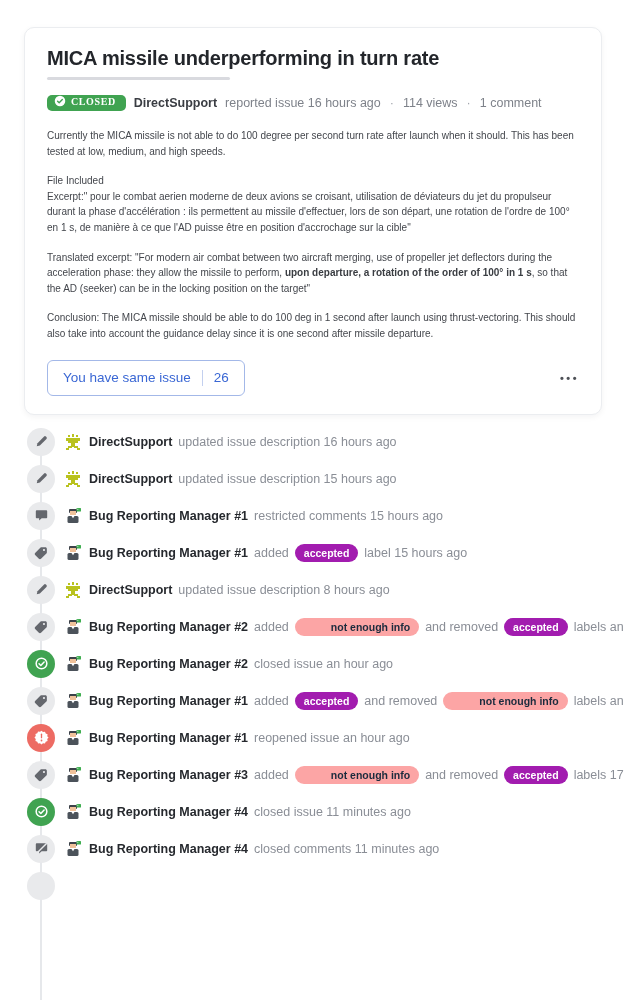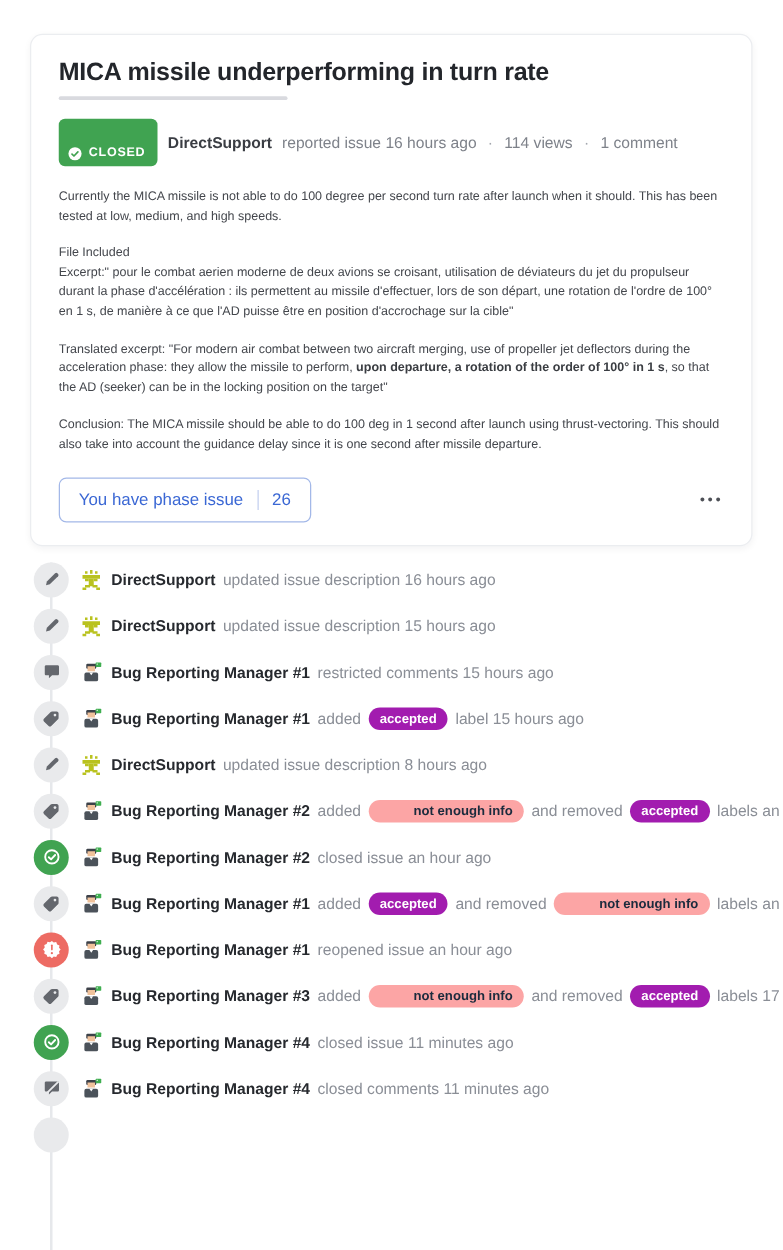--- a/index.html
+++ b/index.html
@@ -5,22 +5,22 @@
   * { margin:0; padding:0; box-sizing:border-box; }
   html,body { width:626px; height:1000px; overflow:hidden; background:#fff;
     font-family:"Liberation Sans", sans-serif; }
 
   
   .issue-card { margin:27px 24px 0; background:#fff; border:1px solid #ebedf0;
     border-radius:10px; box-shadow:0 2px 6px rgba(25,28,33,.05); padding:19px 22px 18px; }
   .issue-title { font-size:20px; font-weight:700; color:#23262b; letter-spacing:-.2px; }
   .title-underline { width:183px; height:3px; background:#d9dadf; border-radius:2px; margin-top:7px; }
   .meta-row { margin-top:15px; display:flex; align-items:center; gap:8px; font-size:12.5px; color:#7e828a; }
-  .status-badge { display:inline-flex; gap:5px; background:#40a351; color:#fff;
-    font-size:10px; font-weight:700; letter-spacing:.6px; padding:22px 10px 4px 7px; border-radius:5px; }
+  .status-badge { display:inline-flex; align-items:center; gap:5px; background:#40a351; color:#fff;
+    font-size:10px; font-weight:700; letter-spacing:.6px; padding:0 10px 4px 7px; border-radius:5px;font-family:Liberation Serif, serif; }
   .status-badge svg { display:block; }
   .meta-author { font-weight:700; color:#3a3d43; }
   .meta-dot { color:#a2a6ad; margin:0 1px; }
   .body-par { margin-top:14px; font-size:10px; line-height:1.56; color:#43464c; }
   .body-par.first { margin-top:17px; }
   .body-par b { color:#3a3d42; }
   .card-footer { margin-top:18px; display:flex; align-items:center; justify-content:space-between; }
   .same-issue-btn { display:inline-flex; align-items:center; gap:11px; background:#fff; cursor:pointer;
     color:#3a67d4; border:1px solid #a3b8e8; border-radius:6px; padding:9px 15px; font-size:13.5px;
     font-family:inherit; }
@@ -75,21 +75,21 @@
     <div>File Included</div>
     <div>Excerpt:" pour le combat aerien moderne de deux avions se croisant, utilisation de déviateurs du jet du propulseur durant la phase d'accélération : ils permettent au missile d'effectuer, lors de son départ, une rotation de l'ordre de 100° en 1 s, de manière à ce que l'AD puisse être en position d'accrochage sur la cible"</div>
   </div>
 
   <div class="body-par"><span>Translated excerpt: "For modern air combat between two aircraft merging, use of propeller jet deflectors during the acceleration phase: they allow the missile to perform, </span><b>upon departure, a rotation of the order of 100° in 1 s</b><span>, so that the AD (seeker) can be in the locking position on the target"</span></div>
 
   <div class="body-par">Conclusion: The MICA missile should be able to do 100 deg in 1 second after launch using thrust-vectoring. This should also take into account the guidance delay since it is one second after missile departure.</div>
 
   <div class="card-footer">
     <button class="same-issue-btn">
-      <span>You have phase issue</span>
+      <span>You have same issue</span>
       <span class="btn-divider"></span>
       <span>26</span>
     </button>
     <span class="more-dots">•••</span>
   </div>
 </div>
 
 <div class="timeline">
   <div class="tl-line"></div>
   <div id="tl-rows">

